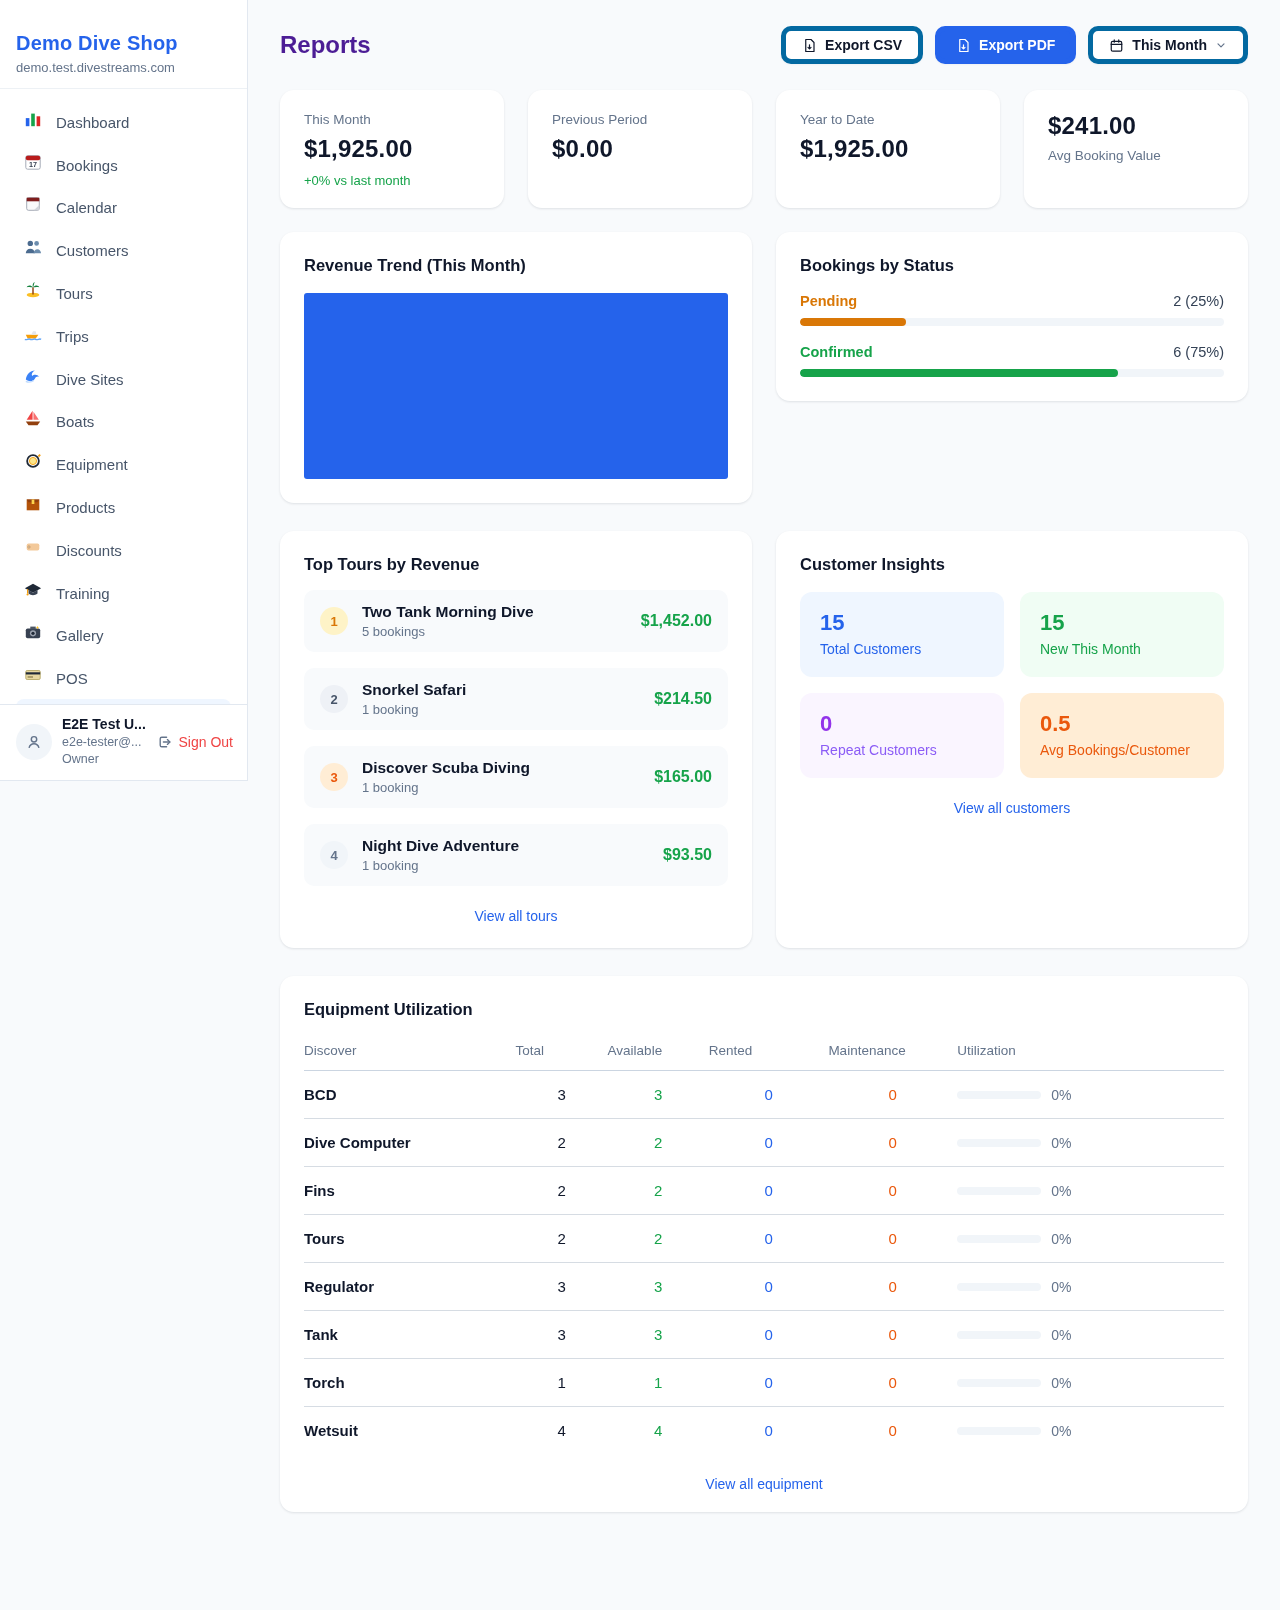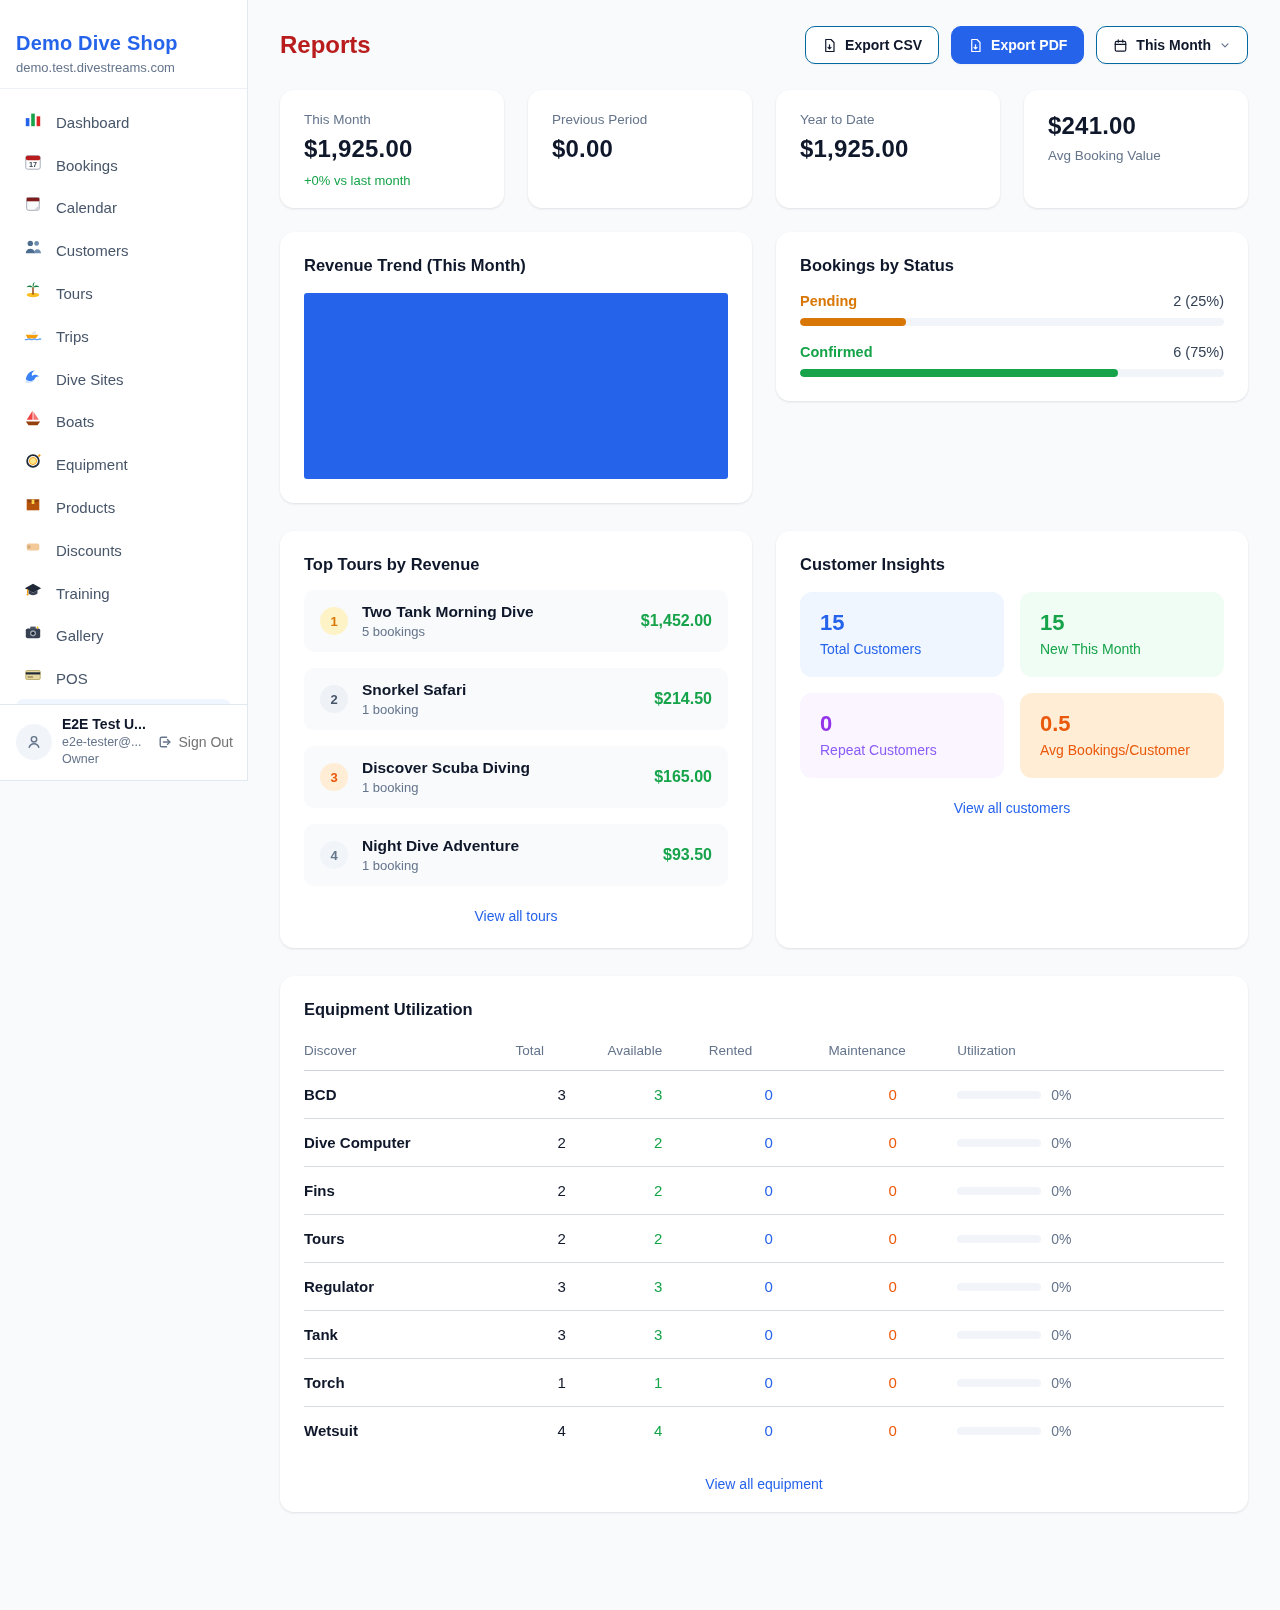--- a/index.html
+++ b/index.html
@@ -39,30 +39,30 @@
   .avatar {
     width:36px; height:36px; border-radius:50%;
     background:#f1f5f9; display:flex; align-items:center; justify-content:center;
     flex:0 0 36px;
   }
   .user-block { min-width:0; line-height:1.35; }
   .user-name { font-size:14px; font-weight:700; color:#0f172a; white-space:nowrap; }
   .user-email, .user-role { font-size:12.5px; color:#64748b; white-space:nowrap; }
   .signout {
     margin-left:auto; display:flex; align-items:flex-start; gap:6px;
-    color:#737373; font-size:14px; cursor:pointer; white-space:nowrap;
+    color:#ef4444; font-size:14px; cursor:pointer; white-space:nowrap;
   }
   
   .main { margin-left:248px; padding:26px 32px 40px; }
   .header-row { display:flex; align-items:center; justify-content:space-between; }
-  .page-title { font-size:24px; font-weight:800; color:#b91c1c; }
+  .page-title { font-size:24px; font-weight:800; color:#4c1d95; }
   .header-actions { display:flex; gap:12px; }
   .btn {
     height:38px; padding:0 16px; border-radius:10px;
-    border:1px solid #0369a1; background:#fff;
+    border:5px solid #0369a1; background:#fff;
     font-family:inherit; font-size:14px; font-weight:600; color:#0f172a;
     display:inline-flex; align-items:center; gap:8px; cursor:pointer;
     box-shadow:0 1px 2px rgba(15,23,42,.04);
   }
   .btn-primary { background:#2563eb; border-color:#2563eb; color:#ffffff; }
   .card {
     background:#fff; border-radius:14px;
     box-shadow:0 1px 3px rgba(15,23,42,.07), 0 1px 2px rgba(15,23,42,.04);
   }
   .stats-grid { display:grid; grid-template-columns:repeat(4,1fr); gap:24px; margin-top:26px; }

